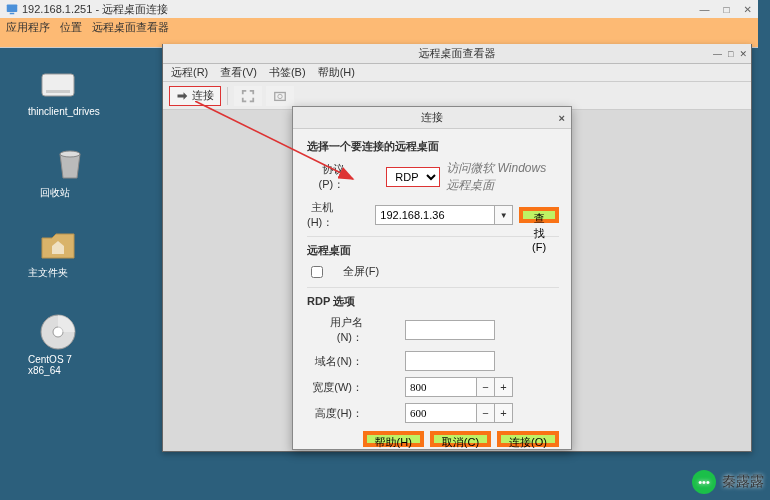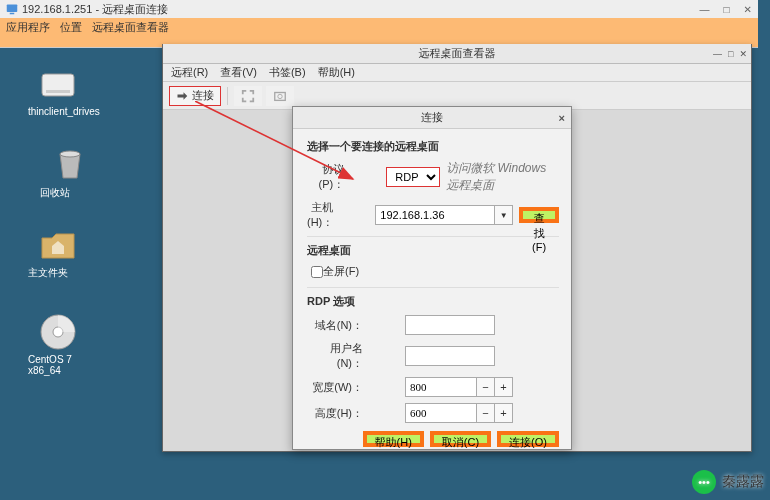--- a/index.html
+++ b/index.html
@@ -40,21 +40,21 @@
 select, input[type=text] { font-size: 11px; border: 1px solid #aaa; background: #fff; height: 20px; padding: 0 4px; margin-left: 36px; }
 select.protocol { width: 56px; border: 1px solid #d33; }
 input.host { width: 120px; }
 .hostcombo { display: flex; }
 .hostcombo .dd { width: 18px; height: 20px; border: 1px solid #aaa; border-left: none; display:flex; align-items:center; justify-content:center; font-size:8px; background:#f8f8f8; }
 .hint { font-size: 12px; color: #777; font-style: italic; }
 .btn { height: 16px; padding: 0 8px; font-size: 11px; background: #bef264; border: 4px solid #f97316; cursor: pointer; }
 .spinner { display: flex; }
 .spinner input { width: 72px; font-family: Liberation Serif, serif; }
 .spinner .sb { width: 18px; height: 20px; border: 1px solid #aaa; border-left: none; display:flex; align-items:center; justify-content:center; background:#f8f8f8; font-size:11px; cursor:pointer; }
-.checkbox-row { display:flex; align-items:center; gap:0; margin: 0 0 8px 4px; font-size:11px; }
+.checkbox-row { display:flex; align-items:center; gap:20px; margin: 0 0 8px 4px; font-size:11px; }
 .checkbox-row input { width:12px; height:12px; }
 .dialog-footer { display:flex; justify-content:flex-end; gap:6px; margin-top: 8px; }
 hr.sep { border: none; border-top: 1px solid #ddd; margin: 6px 0; }
 
 
 .arrow { position: absolute; left: 195px; top: 101px; pointer-events: none; }
 
 
 .watermark { position: absolute; right: 6px; bottom: 6px; display:flex; align-items:center; gap:6px; font-size: 14px; color: #333; text-shadow: 0 0 4px #fff; }
 .watermark .wm-circle { width: 24px; height:24px; border-radius:50%; background:#1bbf49; display:flex; align-items:center; justify-content:center; color:#fff; font-size:11px; }
@@ -172,25 +172,25 @@
     </div>
     <hr class="sep">
     <div class="section-title">远程桌面</div>
     <div class="checkbox-row">
       <input type="checkbox" style="">
       <span>全屏(F)</span>
     </div>
     <hr class="sep">
     <div class="section-title">RDP 选项</div>
     <div class="form-row">
-        <span class="form-label wide">域名(N)：</span>
+        <span class="form-label wide">用户名(N)：</span>
         <input type="text" style="width: 90px;">
       </div>
     <div class="form-row">
-        <span class="form-label wide">用户名(N)：</span>
+        <span class="form-label wide">域名(N)：</span>
         <input type="text" style="width: 90px;">
       </div>
     <div class="form-row">
       <span class="form-label wide">宽度(W)：</span>
       <div class="spinner">
           <input type="text" value="800" style="">
           <div class="sb">−</div>
           <div class="sb">+</div>
         </div>
     </div>

